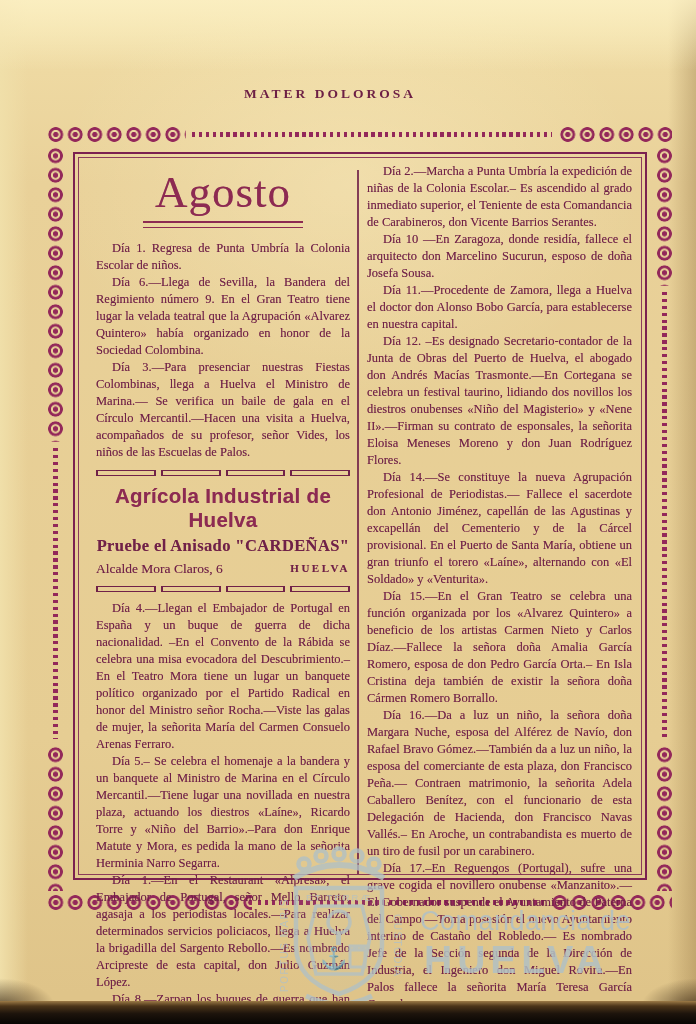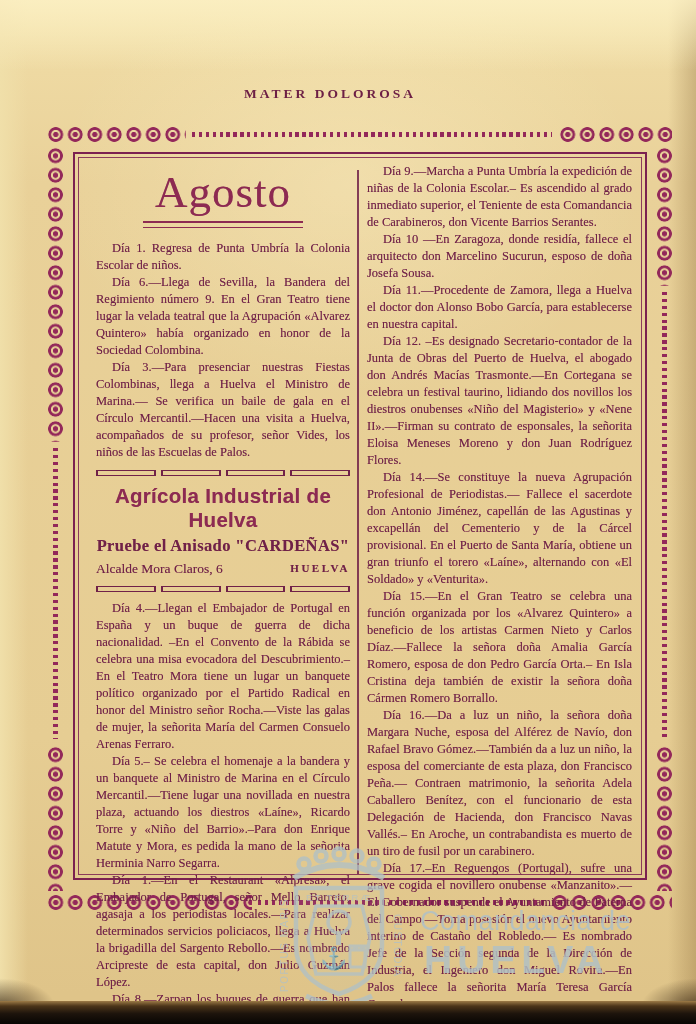--- a/index.html
+++ b/index.html
@@ -153,21 +153,21 @@
         <div class="rule-seg"></div>
     </div>
 
     <p>Día 4.—Llegan el Embajador de Portugal en España y un buque de guerra de dicha  nacionalidad. –En el Convento de la Rábida se celebra una misa evocadora del Descubrimiento.– En el Teatro Mora tiene un lugar un banquete político organizado por el Partido Radical en honor del Ministro señor Rocha.—Viste las galas de mujer, la señorita María del Carmen Consuelo Arenas Ferraro.</p>
     <p>Día 5.– Se celebra el homenaje a la bandera y un banquete al Ministro de Marina en el Círculo Mercantil.—Tiene lugar una novillada en nuestra plaza, actuando los diestros «Laíne», Ricardo Torre y «Niño del Barrio».–Para don Enrique Matute y Mora, es pedida la  mano de la señorita Herminia Narro Segarra.</p>
     <p>Día 1.—En el Restaurant «Alpresa», el Embajador de Portugal, señor Mello Barreto, agasaja a los periodistas locales.—Para realizar determinados servicios policiacos, llega a Huelva la brigadilla del Sargento Rebollo.—Es nombrado Arcipreste de esta capital, don Julio Guzmán López.</p>
     <p>Día 8.—Zarpan los buques de guerra que han permanecido en nuestro puerto con motivo de las Fiestas Colombinas.— En Bollullos se suicida, arrojándose a un pozo, el joven José Cruz Carellán.—Da a luz un niño, la señora D.ª Benita Blanca Romero.</p>
   </div>
 
   <div class="col col-right">
-    <p>Día 9.—Marcha a Punta Umbría la expedición de niñas de la Colonia Escolar.– Es ascendido al grado inmediato superior, el Teniente de esta Comandancia de Carabineros, don Vicente Barrios Serantes.</p>
+    <p>Día 2.—Marcha a Punta Umbría la expedición de niñas de la Colonia Escolar.– Es ascendido al grado inmediato superior, el Teniente de esta Comandancia de Carabineros, don Vicente Barrios Serantes.</p>
     <p>Día 10 —En Zaragoza, donde residía, fallece el arquitecto don Marcelino Sucurun, esposo de doña Josefa Sousa.</p>
     <p>Día 11.—Procedente de Zamora, llega a Huelva el doctor don Alonso  Bobo García, para establecerse en nuestra capital.</p>
     <p>Día 12. –Es designado Secretario-contador de la Junta de Obras del Puerto de Huelva, el abogado don Andrés Macías Trasmonte.—En Cortegana se celebra un festival taurino, lidiando dos novillos los diestros onubenses «Niño del Magisterio» y «Nene II».—Firman su contrato de esponsales, la señorita Eloisa Meneses Moreno y don Juan Rodríguez Flores.</p>
     <p>Día 14.—Se constituye la nueva Agrupación Profesional de Periodistas.— Fallece el sacerdote don Antonio Jiménez, capellán de las Agustinas y excapellán del Cementerio y de la Cárcel provisional.  En el Puerto de Santa María, obtiene un gran triunfo el torero «Laíne», alternando con «El Soldado» y «Venturita».</p>
     <p>Día 15.—En el Gran Teatro se celebra una función organizada por los «Alvarez Quintero» a beneficio de los artistas Carmen Nieto y Carlos Díaz.—Fallece la señora doña Amalia García Romero, esposa de don Pedro García Orta.– En Isla Cristina deja también de existir la señora doña Cármen Romero Borrallo.</p>
     <p>Día 16.—Da a luz un niño, la señora doña Margara Nuche, esposa del Alférez de Navío, don Rafael Bravo Gómez.—También da a luz un niño, la esposa del comerciante de esta plaza, don Francisco Peña.— Contraen matrimonio, la señorita Adela Caballero Benítez, con el funcionario de esta Delegación de Hacienda, don Francisco Navas Vallés.– En Aroche, un contrabandista es muerto de un tiro de fusil por un carabinero.</p>
     <p>Día 17.–En Reguengos (Portugal), sufre una grave cogida el novillero onubense «Manzanito».—El Gobernador suspende el Ayuntamiento de Paterna del Campo.—Toma posesión el nuevo Ayuntamiento interino de Castaño del Robledo.— Es nombrado Jefe de la Sección segunda de la Dirección de Industria, el Ingeniero don Miguel Rovira.—En Palos fallece la señorita María Teresa García Cruzado.</p>
     <p>Día 18.— La policía descubre una estación emisora de radio clandestina.—Contraen matrimonio, en Castillo de las Guardas (Sevilla) el</p>
   </div>
 

